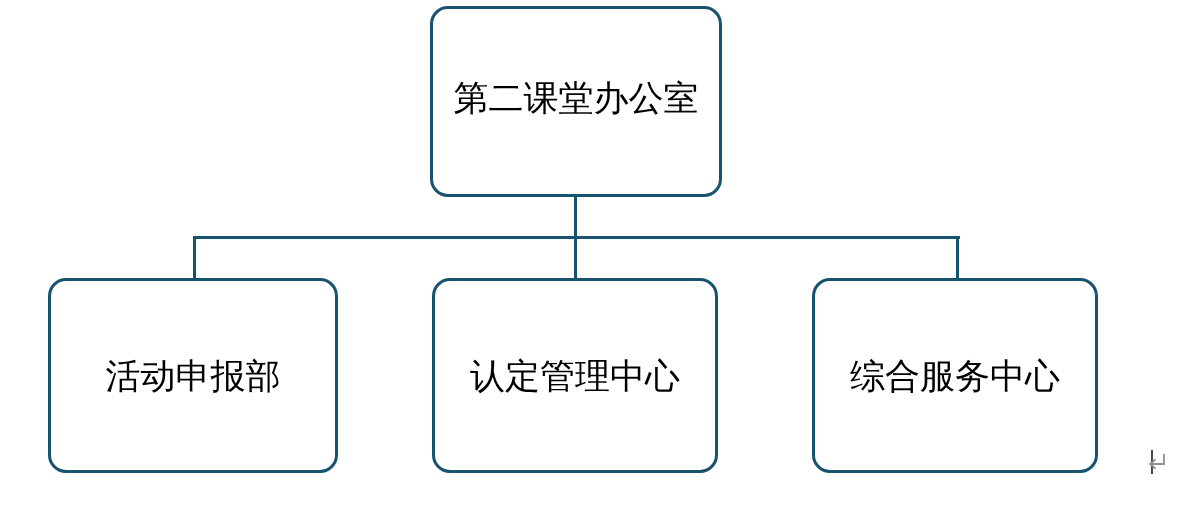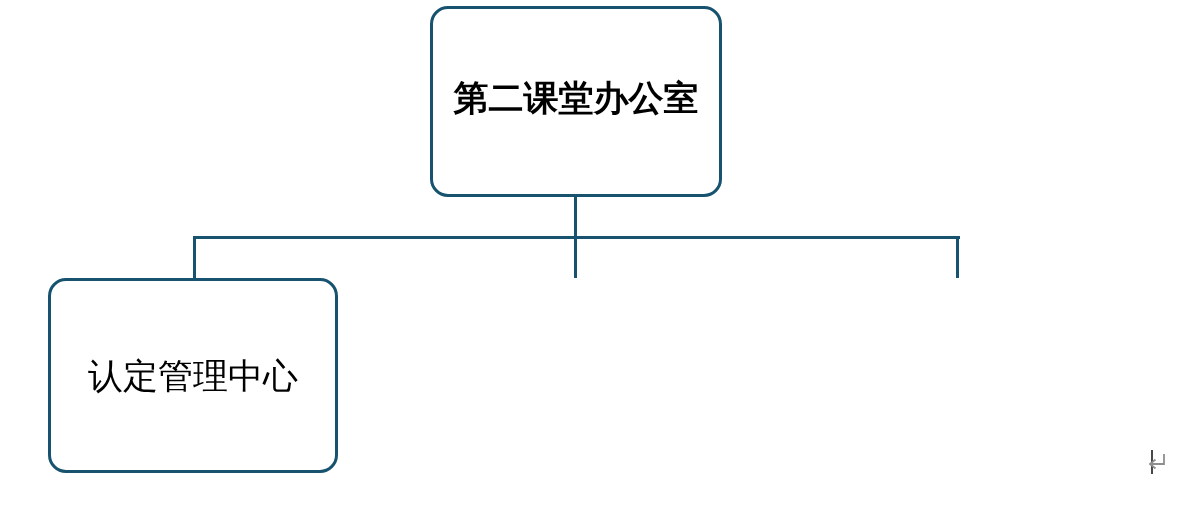--- a/index.html
+++ b/index.html
@@ -36,21 +36,21 @@
     justify-content: center;
     z-index: 1;
     text-align: center;
   }
   .box .line {
     font-size: 35px;
     line-height: 62px;
     color: var(--text-color);
     white-space: nowrap;
   }
-  .box-root   { left: 430px; top: 6px;   width: 292px; height: 191px; padding-bottom: 8px; font-weight: bold; }
+  .box-root   { left: 430px; top: 6px;   width: 292px; height: 191px; padding-bottom: 8px; }
   .box-child1 { left: 48px;  top: 278px; width: 290px; height: 195px; }
   .box-child2 { left: 432px; top: 278px; width: 286px; height: 195px; }
   .box-child3 { left: 812px; top: 278px; width: 286px; height: 195px; }
 
   .stem       { left: 574px; top: 196px; width: 3px;   height: 82px; }
   .bus        { left: 193px; top: 236px; width: 767px; height: 3px; }
   .drop-left  { left: 193px; top: 237px; width: 3px;   height: 41px; }
   .drop-right { left: 956px; top: 237px; width: 3px;   height: 41px; }
 
   .para-mark {
@@ -70,24 +70,30 @@
   <div class="connector stem"></div>
   <div class="connector bus"></div>
   <div class="connector drop-left"></div>
   <div class="connector drop-right"></div>
 
   <div class="box box-root">
     <div class="line">第二课堂办公室</div>
   </div>
 
   <div class="box box-child1">
+    <div class="line">活动申报部</div>
+  </div>
+
+  <div class="box box-child2">
     <div class="line">认定管理中心</div>
   </div>
 
-
+  <div class="box box-child3">
+    <div class="line">综合服务中心</div>
+  </div>
 
   <span class="para-mark">
     <svg width="26" height="30" viewBox="0 0 26 30">
       <line x1="9" y1="3" x2="9" y2="27" stroke="#1a1a1a" stroke-width="1.6"></line>
       <path d="M21 7 L21 17 L7.5 17" fill="none" stroke="#8f8f8f" stroke-width="1.8"></path>
       <path d="M12.5 12.5 L7 17 L12.5 21.5" fill="none" stroke="#8f8f8f" stroke-width="1.8"></path>
     </svg>
   </span>
 
 </div>

